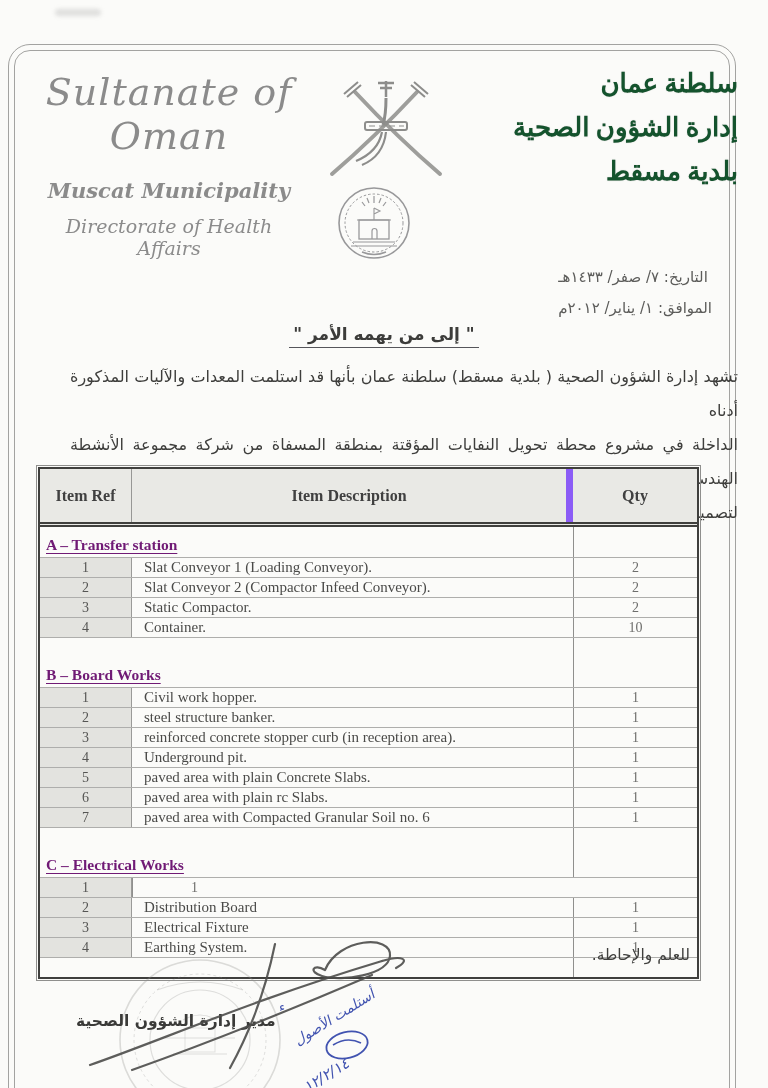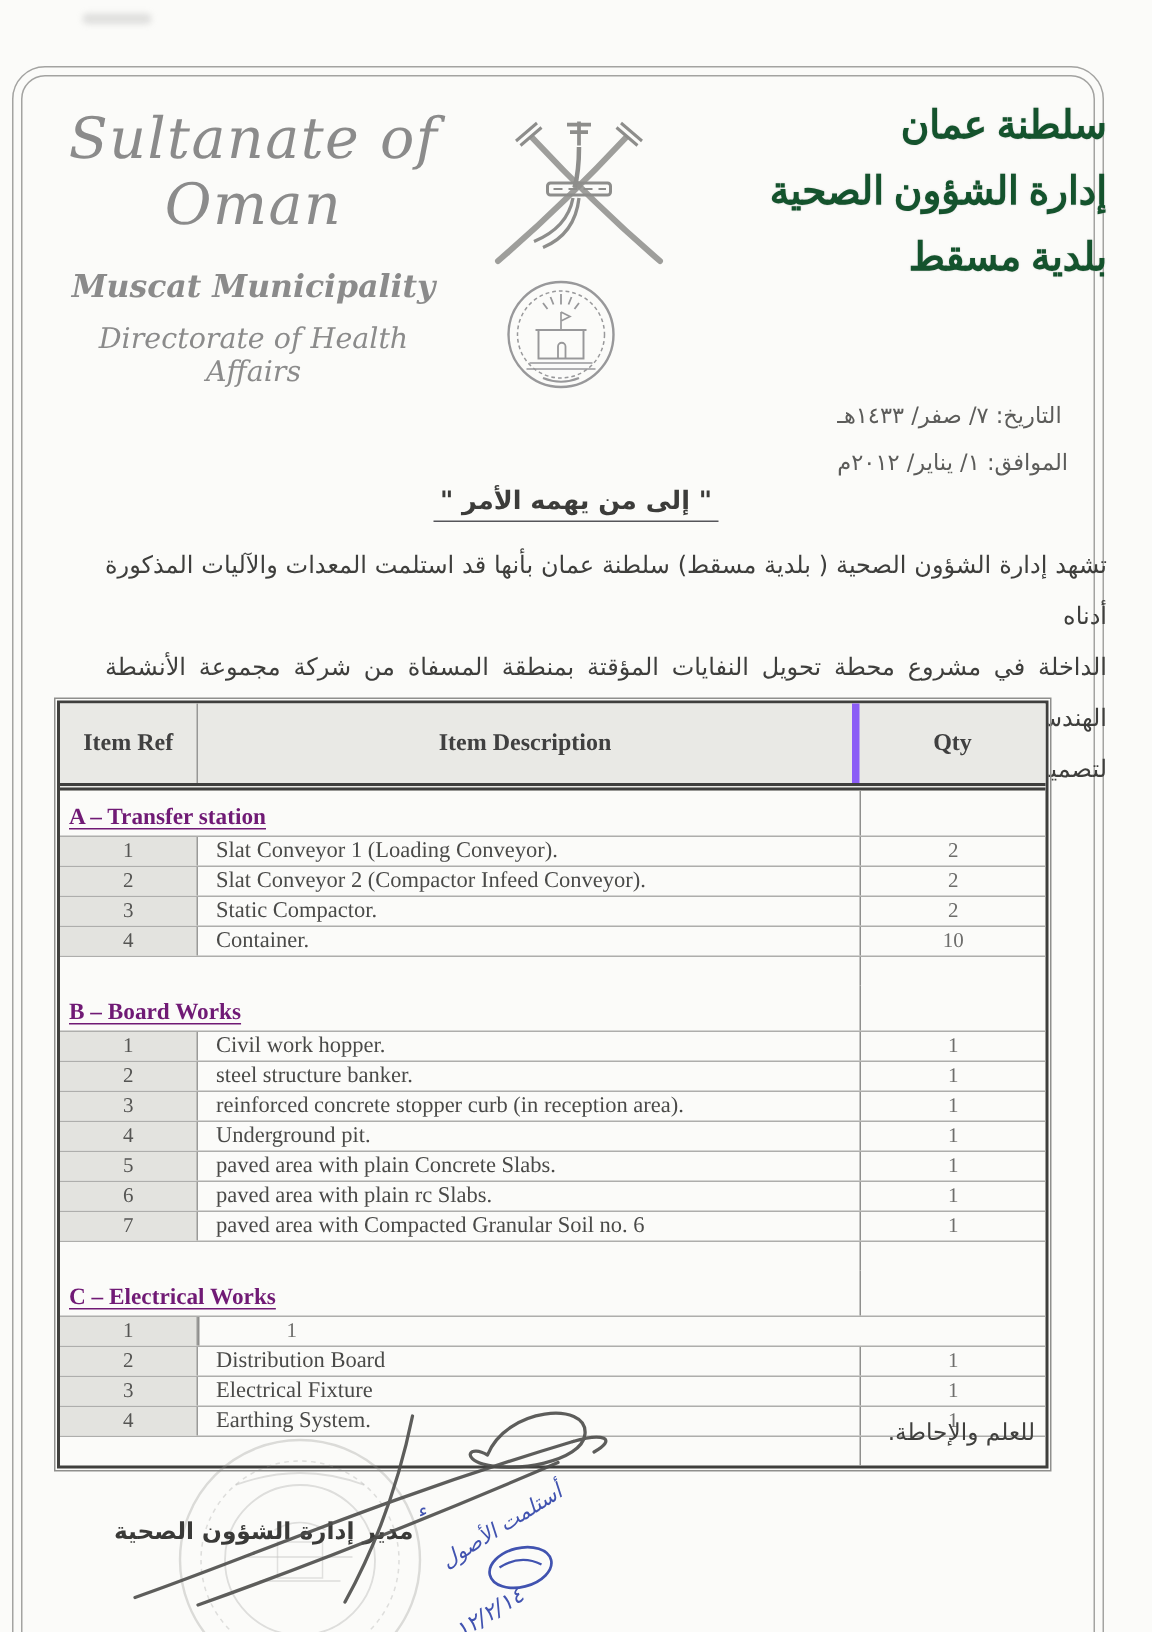--- a/index.html
+++ b/index.html
@@ -29,21 +29,21 @@
   .para .pl{line-height:34px;text-align:justify;margin-left:40px;}
   .para .pl.just{text-align-last:justify;}
   .para .pl.last{text-align:left;text-align-last:right;}
 
   .doc-table{position:absolute;left:38px;top:467px;width:661px;border:2px solid #3f3f3d;outline:1px solid #8f8f8d;outline-offset:1px;background:#fbfbf9;box-sizing:border-box;}
   .t-header{display:flex;height:53px;background:#e9e9e5;border-bottom:5px double #3f3f3d;font-weight:bold;font-size:16px;color:#404040;}
   .t-header .th{display:flex;align-items:center;justify-content:center;}
   .th.ref,.c-ref{width:92px;box-sizing:border-box;}
   .th.qty,.c-qty{width:124px;box-sizing:border-box;}
   .th.ref{border-right:1px solid #979795;}
-  .th.desc{flex:1;border-right:5px solid #8b5cf6;}
+  .th.desc{flex:1;border-right:7px solid #8b5cf6;}
   .t-row{display:flex;min-height:19px;font-size:15px;color:#4a4a48;}
   .t-row.item{border-bottom:1px solid #aeaeac;}
   .t-row.item.first{border-top:1px solid #aeaeac;}
   .c-ref{background:#e3e3df;border-right:1px solid #9a9a98;display:flex;align-items:center;justify-content:center;color:#555553;font-size:14px;}
   .c-desc{flex:1;padding:0 6px 0 12px;display:flex;align-items:center;direction:ltr;}
   .c-qty{border-left:1px solid #8f8f8d;display:flex;align-items:center;justify-content:center;color:#6e6e6c;font-size:14px;}
   .t-row.sec .c-span{flex:1;padding:9px 8px 3px 6px;}
   .t-row.sec .c-span b{font-size:15.5px;color:#701a75;text-decoration:underline;text-underline-offset:3px;}
   .t-row.spacer{height:9px;}
   .t-row.spacer .c-span{flex:1;}

